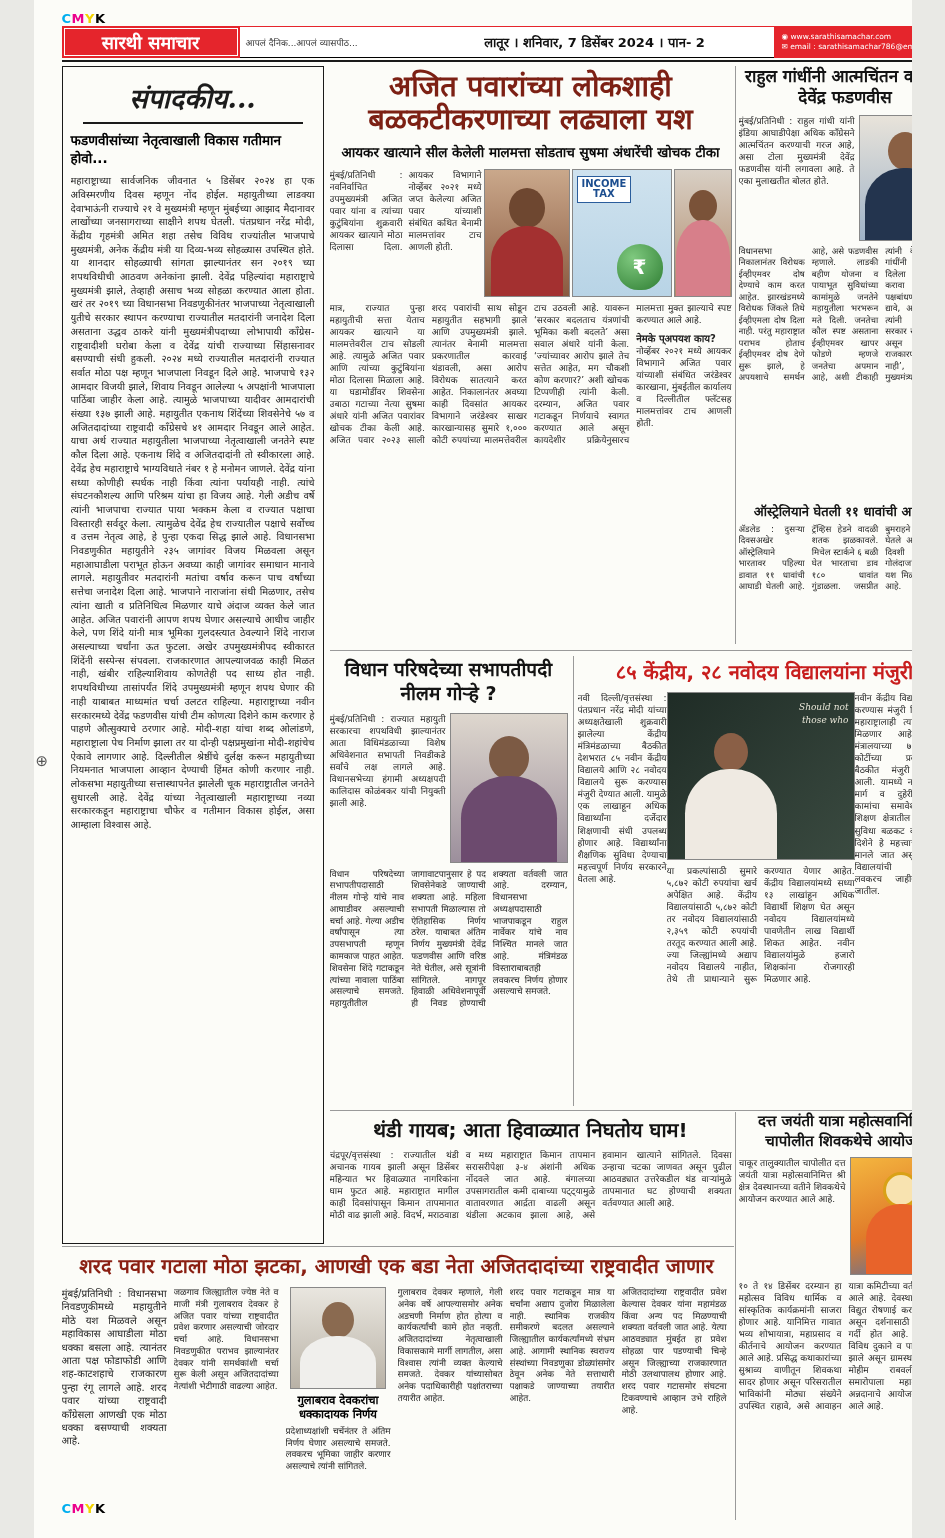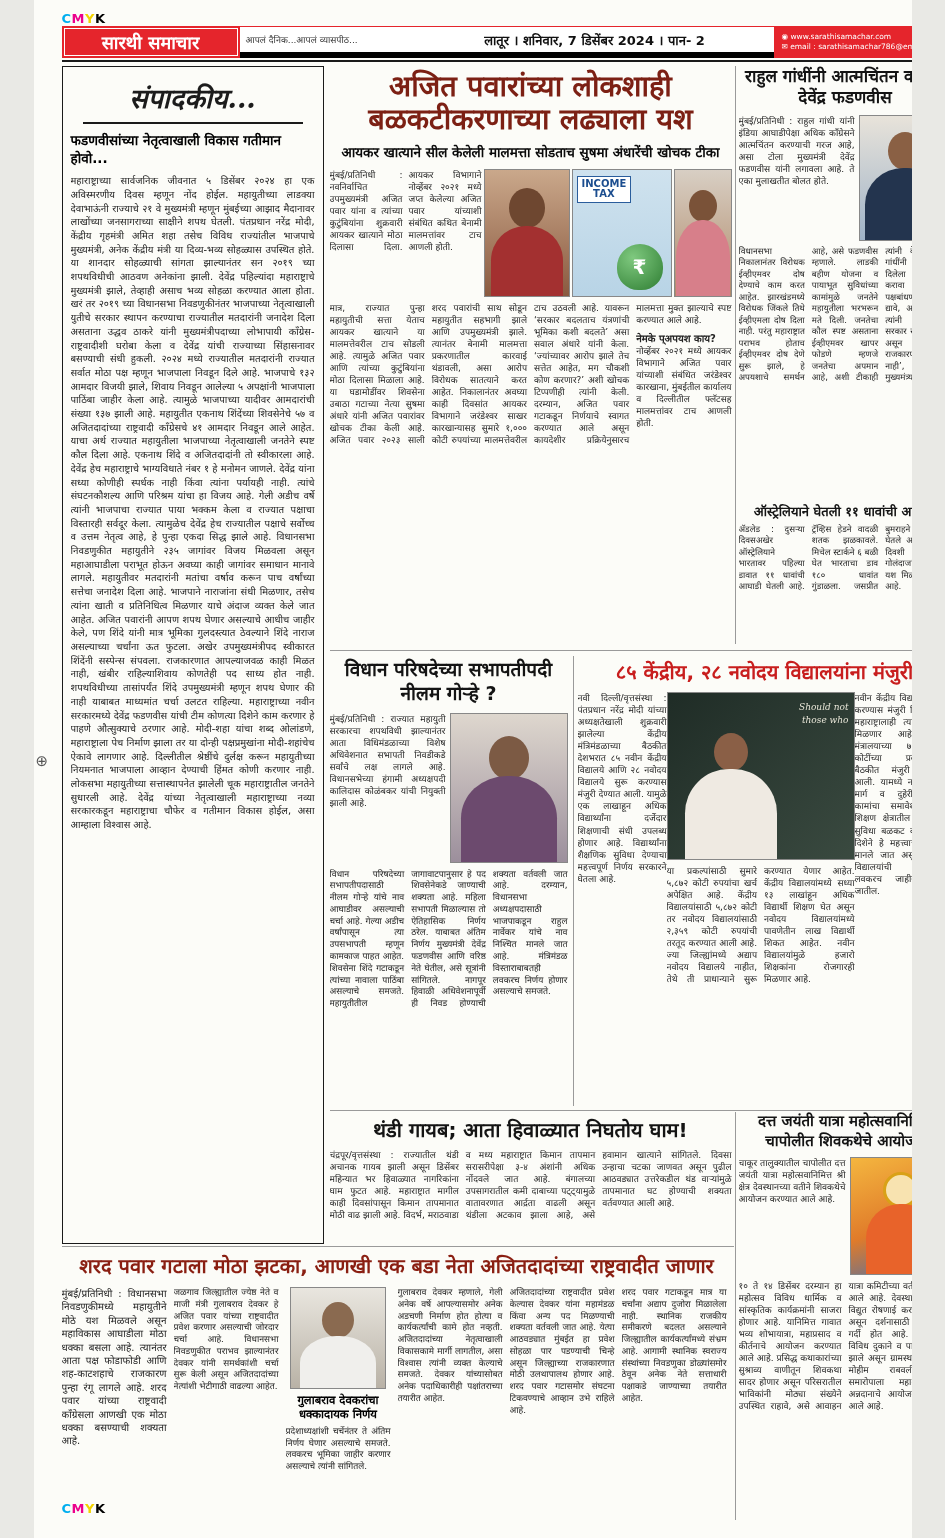--- a/index.html
+++ b/index.html
@@ -8,21 +8,21 @@
   .abs{position:absolute;}
   .jtext{font-size:9px;line-height:1.34;text-align:justify;color:#232323;overflow:hidden;}
   .cols2{column-count:2;column-gap:7px;}
   .cols3{column-count:3;column-gap:7px;}
   .cols4{column-count:4;column-gap:7px;}
   h1,h2,h3,p{margin:0;}
   
   .mast{display:flex;align-items:stretch;height:32px;}
   .mast-red{background:#e5252c;color:#fff;display:flex;align-items:center;justify-content:center;}
   .mast-title{width:178px;font-weight:bold;font-size:18px;box-shadow:inset 0 0 0 2px #e5252c, inset 0 0 0 3px #fff;}
-  .mast-mid{flex:1;display:flex;align-items:center;background:#fff;border-top:1px solid #e5252c;border-bottom:6px solid #000000;}
+  .mast-mid{flex:1;display:flex;align-items:center;background:#fff;border-top:1px solid #e5252c;border-bottom:1px solid #000000;}
   .mast-tag{font-size:9px;color:#333;padding-left:6px;width:170px;}
   .mast-date{flex:1;text-align:center;font-weight:bold;font-size:13px;color:#111;}
   .mast-right{width:178px;flex-direction:column;font-size:7.5px;line-height:1.35;align-items:flex-start;padding-left:8px;box-sizing:border-box;}
   .rule{position:absolute;background:#1a1a1a;}
   .thinrule{position:absolute;background:#9a9a9a;}
   
   .edbox{border:1.5px solid #1a1a1a;box-sizing:border-box;padding:8px 8px;}
   .ed-script{font-family:"DejaVu Serif",serif;font-style:italic;font-weight:bold;font-size:27px;
              text-align:center;border-bottom:2px solid #1a1a1a;padding-bottom:6px;margin:4px 12px 8px 12px;}
   .ed-sub{font-weight:bold;font-size:13.5px;line-height:1.3;margin-bottom:7px;color:#000;}
@@ -191,18 +191,18 @@
       <div class="jtext" style="width:105px;height:232px;font-size:8.8px;">जळगाव जिल्ह्यातील ज्येष्ठ नेते व माजी मंत्री गुलाबराव देवकर हे अजित पवार यांच्या राष्ट्रवादीत प्रवेश करणार असल्याची जोरदार चर्चा आहे. विधानसभा निवडणुकीत पराभव झाल्यानंतर देवकर यांनी समर्थकांशी चर्चा सुरू केली असून अजितदादांच्या नेत्यांशी भेटीगाठी वाढल्या आहेत.</div>
       <div style="width:105px;">
         <div class="photo" style="width:96px;height:102px;margin:0 auto;background:linear-gradient(180deg,#e9e6df,#b9b2a6);">
           <div class="ph-head" style="top:14px;width:32px;height:36px;background:#8a6a50;"></div>
           <div class="ph-torso" style="top:48px;width:76px;height:56px;background:#f0efec;"></div>
         </div>
         <div class="caption-bold">गुलाबराव देवकरांचा धक्कादायक निर्णय</div>
         <div class="jtext" style="height:80px;margin-top:4px;font-size:8.8px;">प्रदेशाध्यक्षांशी चर्चेनंतर ते अंतिम निर्णय घेणार असल्याचे समजते. लवकरच भूमिका जाहीर करणार असल्याचे त्यांनी सांगितले.</div>
       </div>
       <div class="jtext" style="width:105px;height:232px;font-size:8.8px;">गुलाबराव देवकर म्हणाले, गेली अनेक वर्षे आपल्यासमोर अनेक अडचणी निर्माण होत होत्या व कार्यकर्त्यांची कामे होत नव्हती. अजितदादांच्या नेतृत्वाखाली विकासकामे मार्गी लागतील, असा विश्वास त्यांनी व्यक्त केल्याचे समजते. देवकर यांच्यासोबत अनेक पदाधिकारीही पक्षांतराच्या तयारीत आहेत.</div>
+      <div class="jtext" style="width:105px;height:232px;font-size:8.8px;">शरद पवार गटाकडून मात्र या चर्चांना अद्याप दुजोरा मिळालेला नाही. स्थानिक राजकीय समीकरणे बदलत असल्याने जिल्ह्यातील कार्यकर्त्यांमध्ये संभ्रम आहे. आगामी स्थानिक स्वराज्य संस्थांच्या निवडणुका डोळ्यांसमोर ठेवून अनेक नेते सत्ताधारी पक्षाकडे जाण्याच्या तयारीत आहेत.</div>
       <div class="jtext" style="width:105px;height:232px;font-size:8.8px;">अजितदादांच्या राष्ट्रवादीत प्रवेश केल्यास देवकर यांना महामंडळ किंवा अन्य पद मिळण्याची शक्यता वर्तवली जात आहे. येत्या आठवड्यात मुंबईत हा प्रवेश सोहळा पार पडण्याची चिन्हे असून जिल्ह्याच्या राजकारणात मोठी उलथापालथ होणार आहे. शरद पवार गटासमोर संघटना टिकवण्याचे आव्हान उभे राहिले आहे.</div>
-      <div class="jtext" style="width:105px;height:232px;font-size:8.8px;">शरद पवार गटाकडून मात्र या चर्चांना अद्याप दुजोरा मिळालेला नाही. स्थानिक राजकीय समीकरणे बदलत असल्याने जिल्ह्यातील कार्यकर्त्यांमध्ये संभ्रम आहे. आगामी स्थानिक स्वराज्य संस्थांच्या निवडणुका डोळ्यांसमोर ठेवून अनेक नेते सत्ताधारी पक्षाकडे जाण्याच्या तयारीत आहेत.</div>
     </div>
   </div>
 
 </div>
 
 </body></html>

